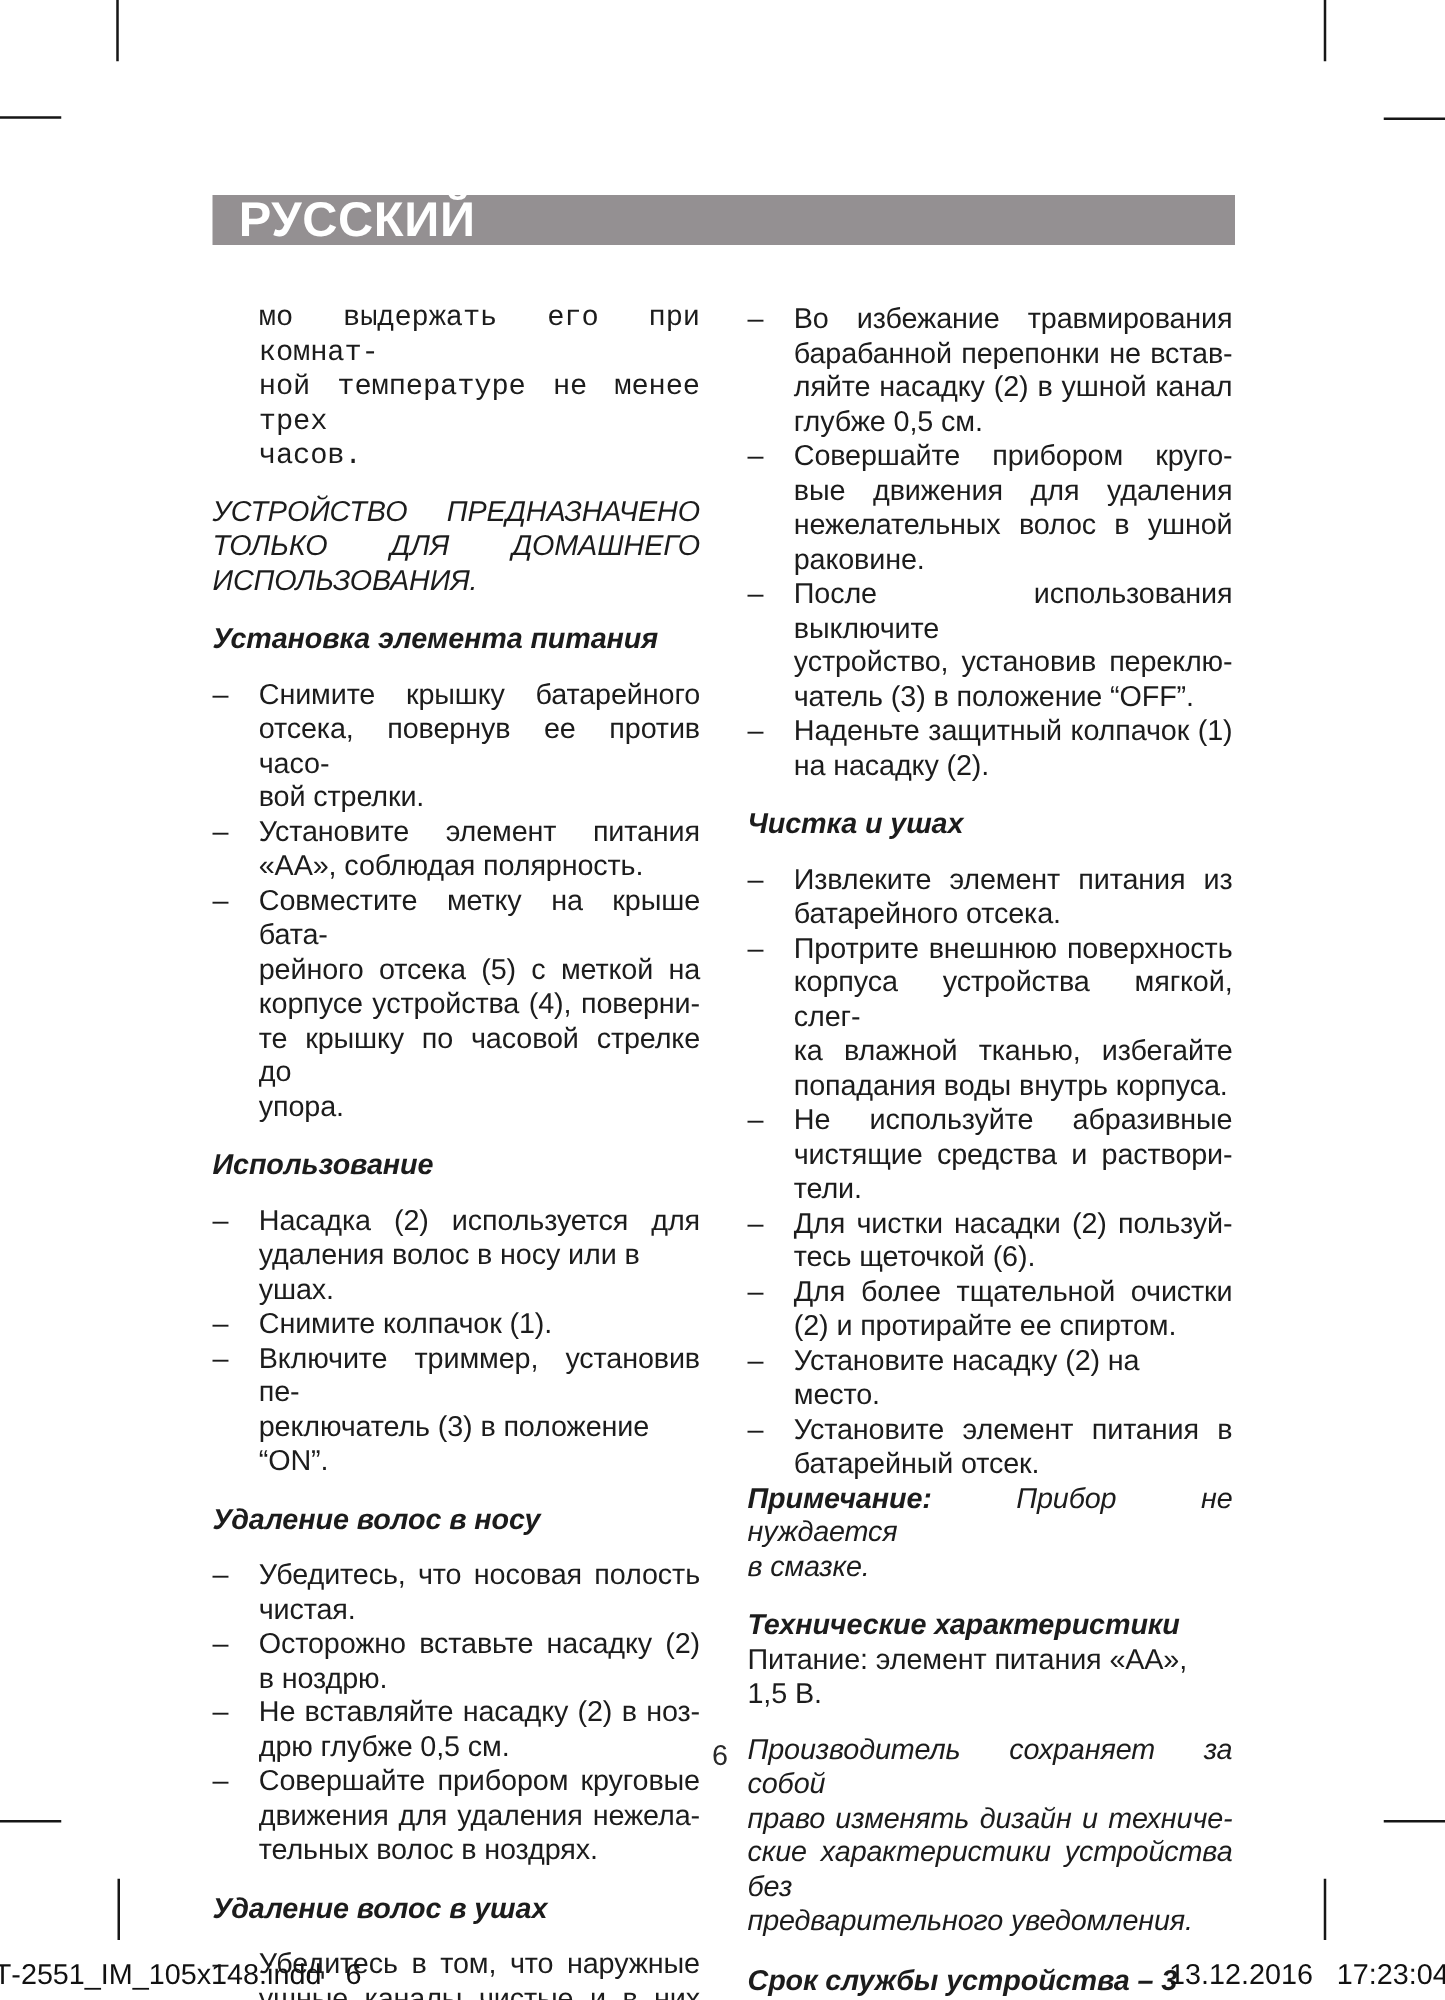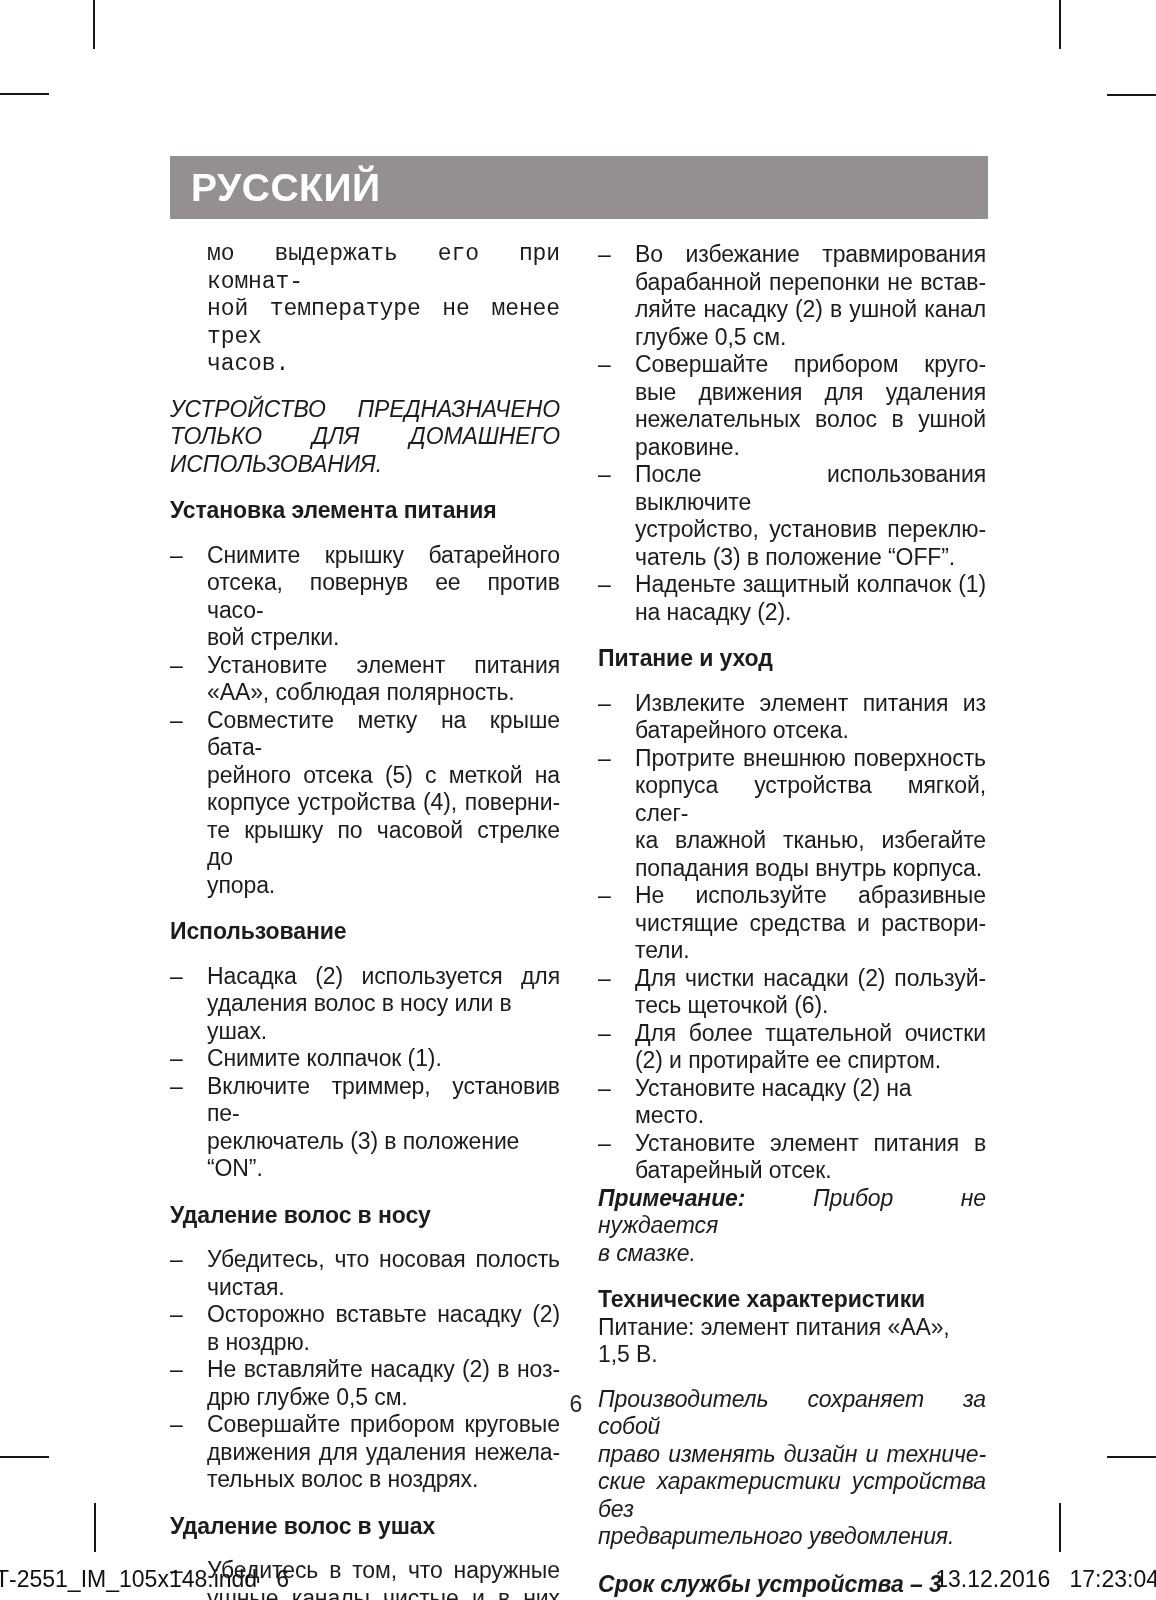--- a/index.html
+++ b/index.html
@@ -18,38 +18,38 @@
   .m-tl-v{left:93px;top:0;}
   .m-tl-h{left:0;top:93px;}
   .m-tr-v{left:1059px;top:0;}
   .m-tr-h{left:1107px;top:94px;}
   .m-bl-h{left:0;top:1456px;}
   .m-bl-v{left:94px;top:1503px;}
   .m-br-v{left:1059px;top:1503px;}
   .m-br-h{left:1107px;top:1456px;}
 
   .header-bar{
-    position:absolute;left:170px;top:156px;width:818px;height:63px;
+    position:absolute;left:170px;top:156px;width:818px;height:40px;
     background:#949092;display:flex;align-items:center;
   }
   .header-bar .title{
     color:#ffffff;font-size:39px;font-weight:bold;
     padding-left:21px;letter-spacing:0.5px;line-height:1;
   }
 
   .col{
     position:absolute;top:241px;
     font-size:23px;line-height:27.5px;letter-spacing:-0.1px;
   }
   .col-left{left:170px;width:390px;}
   .col-right{left:598px;width:388px;}
   .col > :first-child{margin-top:0;}
 
   .block{margin-top:17px;}
-  .heading{margin-top:19px;font-weight:bold;margin-bottom:0;}
+  .heading{margin-top:19px;font-weight:bold;margin-bottom:0;font-style:italic;}
   .note{margin-top:0;font-style:italic;}
   .note b{font-weight:bold;font-style:italic;}
   .plain{margin-top:0;}
   .bi-line{margin-top:20px;font-weight:bold;font-style:italic;}
   .italic-par{font-style:italic;}
   .hang{margin-left:37px;font-family:Liberation Mono, monospace;}
 
   .ln{white-space:normal;}
   .ln.j{text-align:justify;text-align-last:justify;}
 
@@ -227,21 +227,21 @@
           </div>
         </div>
         <div class="bullet">
           <div class="dash">–</div>
           <div class="btxt">
             <div class="ln j">Наденьте защитный колпачок (1)</div>
             <div class="ln">на насадку (2).</div>
           </div>
         </div>
       </div>
-      <div class="heading block">Питание и уход</div>
+      <div class="heading block">Чистка и ушах</div>
       <div class="block">
         <div class="bullet">
           <div class="dash">–</div>
           <div class="btxt">
             <div class="ln j">Извлеките элемент питания из</div>
             <div class="ln">батарейного отсека.</div>
           </div>
         </div>
         <div class="bullet">
           <div class="dash">–</div>

